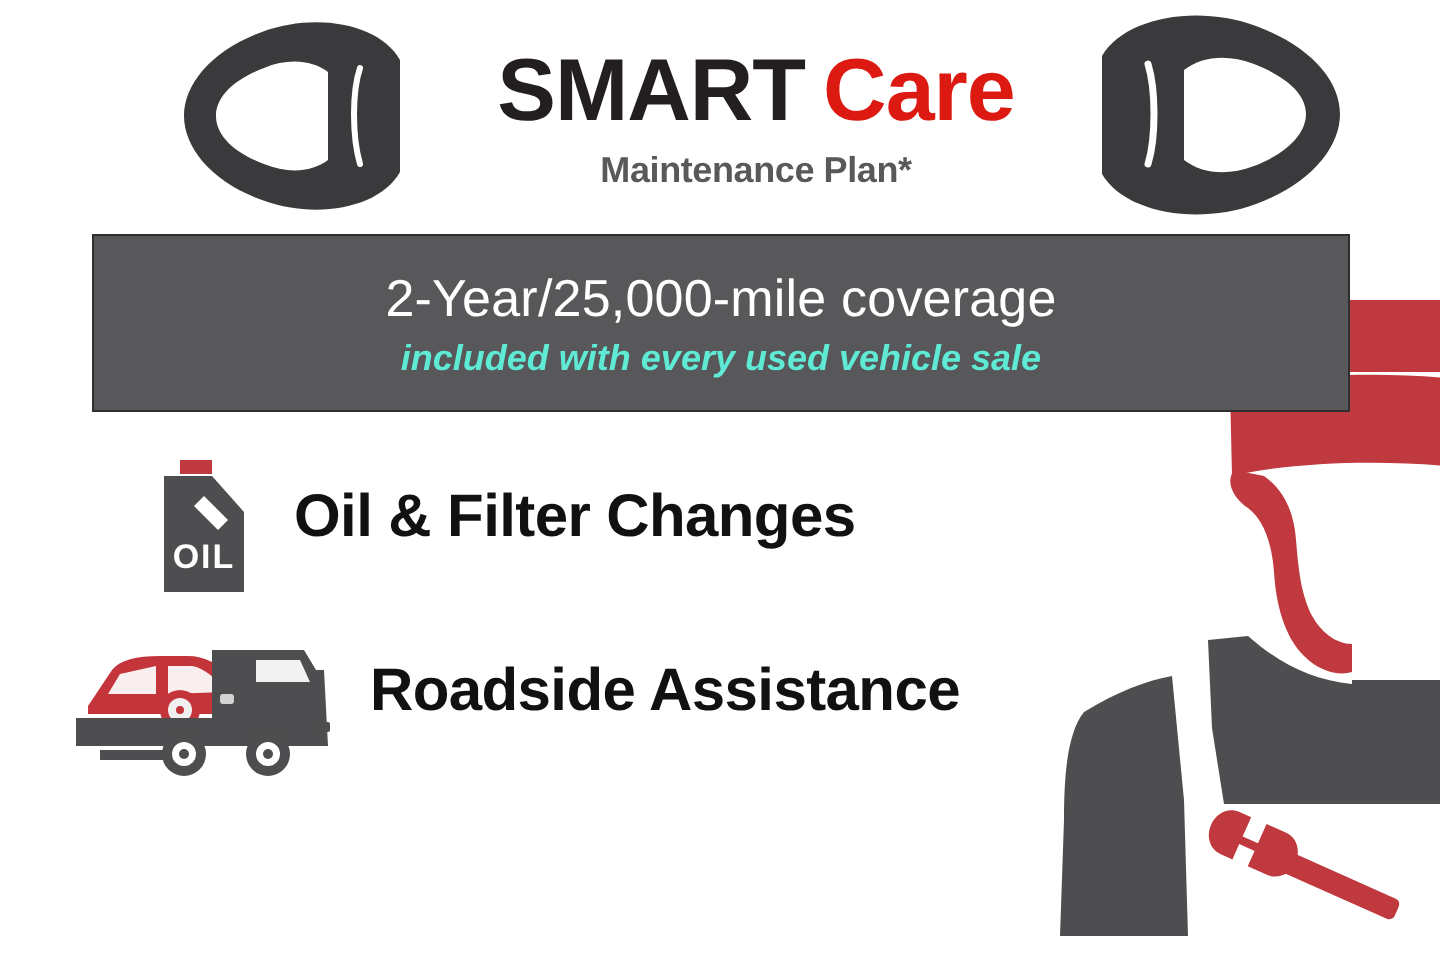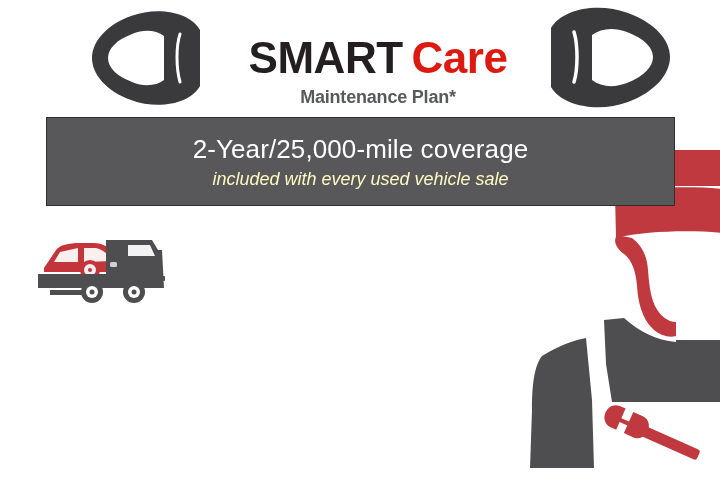--- a/index.html
+++ b/index.html
@@ -12,21 +12,21 @@
   #stage{position:relative;width:720px;height:480px;overflow:hidden;background:#fff;}
 
   
   .mechanic{position:absolute;right:0;top:150px;width:220px;height:330px;z-index:1;}
 
   
   .logo-row{position:absolute;left:0;top:0;width:720px;height:112px;z-index:4;}
   .wrench-left{position:absolute;left:86px;top:6px;width:118px;height:104px;}
   .wrench-right{position:absolute;left:546px;top:2px;width:134px;height:110px;}
   .logo-text{
-    position:absolute;left:208px;top:34px;width:340px;text-align:center;
+    position:absolute;left:208px;top:22px;width:340px;text-align:center;
   }
   .logo-main{
     font-size:44px;font-weight:bold;letter-spacing:-0.5px;line-height:48px;
     white-space:nowrap;
   }
   .logo-smart{color:#231f20;}
   .logo-care{color:#dd1a12;margin-left:9px;}
   .logo-sub{
     font-size:18px;font-weight:bold;color:#58595b;line-height:26px;
     margin-top:2px;white-space:nowrap;letter-spacing:-0.2px;
@@ -37,21 +37,21 @@
     position:absolute;left:46px;top:117px;width:629px;height:89px;
     background:#58585a;border:1.5px solid #2f2f31;
     box-sizing:border-box;z-index:5;
     display:flex;flex-direction:column;align-items:center;justify-content:center;
   }
   .banner-title{
     color:#ffffff;font-size:26px;font-weight:normal;line-height:32px;
     letter-spacing:0.1px;white-space:nowrap;
   }
   .banner-sub{
-    color:#fef9c3;font-size:18px;font-weight:normal;font-style:italic;
+    color:#5eead4;font-size:18px;font-weight:bold;font-style:italic;
     line-height:22px;margin-top:3px;white-space:nowrap;
   }
 
   
   .features{position:absolute;left:0;top:226px;width:520px;z-index:6;}
   .feature{position:relative;height:85px;}
   .feature .ficon{position:absolute;}
   .feature .flabel{
     position:absolute;color:#111111;font-size:30px;font-weight:bold;
     letter-spacing:-0.3px;white-space:nowrap;
@@ -133,20 +133,31 @@
   </div>
 
   <div class="banner">
     <div class="banner-title">2-Year/25,000-mile coverage</div>
     <div class="banner-sub">included with every used vehicle sale</div>
   </div>
 
   <div class="features">
 
 
+    <div class="feature f1">
+      <div class="ficon">
+        <svg viewBox="0 0 52 68" width="52" height="68">
+          <rect x="14" y="0" width="16" height="7" fill="#c0393f"></rect>
+          <path d="M6 8 L30 8 L46 26 L46 66 L6 66 Z" fill="#4e4e50"></path>
+          <path d="M26 18 L38 30 L33 35 L21 23 Z" fill="#ffffff"></path>
+          <text x="26" y="54" font-family="'Liberation Sans',sans-serif" font-size="17" font-weight="bold" fill="#ffffff" text-anchor="middle" letter-spacing="1">OIL</text>
+        </svg>
+      </div>
+      <div class="flabel">Oil &amp; Filter Changes</div>
+    </div>
 
     <div class="feature f2">
       <div class="ficon">
         <svg viewBox="0 0 140 68" width="140" height="68">
 
           <path d="M8 32 L20 14 C24 9 32 7 44 7 L58 7 C66 7 74 11 80 18
                    L90 28 L90 36 L8 36 Z" fill="#c3353b"></path>
           <path d="M24 16 L42 12 L42 26 L18 26 Z" fill="#ffffff" opacity="0.92"></path>
           <path d="M48 12 L60 12 C66 13 72 18 77 25 L48 26 Z" fill="#ffffff" opacity="0.92"></path>
           <circle cx="54" cy="34" r="10" fill="#c3353b"></circle>
@@ -162,16 +173,17 @@
           <rect x="123" y="40" width="6" height="5" rx="1" fill="#4e4e50"></rect>
 
           <circle cx="56" cy="56" r="11" fill="#4e4e50"></circle>
           <circle cx="56" cy="56" r="6" fill="#ffffff"></circle>
           <circle cx="56" cy="56" r="2.5" fill="#4e4e50"></circle>
           <circle cx="98" cy="56" r="11" fill="#4e4e50"></circle>
           <circle cx="98" cy="56" r="6" fill="#ffffff"></circle>
           <circle cx="98" cy="56" r="2.5" fill="#4e4e50"></circle>
         </svg>
       </div>
+      <div class="flabel">Roadside Assistance</div>
     </div>
 
   </div>
 </div>
 
 </body></html>

